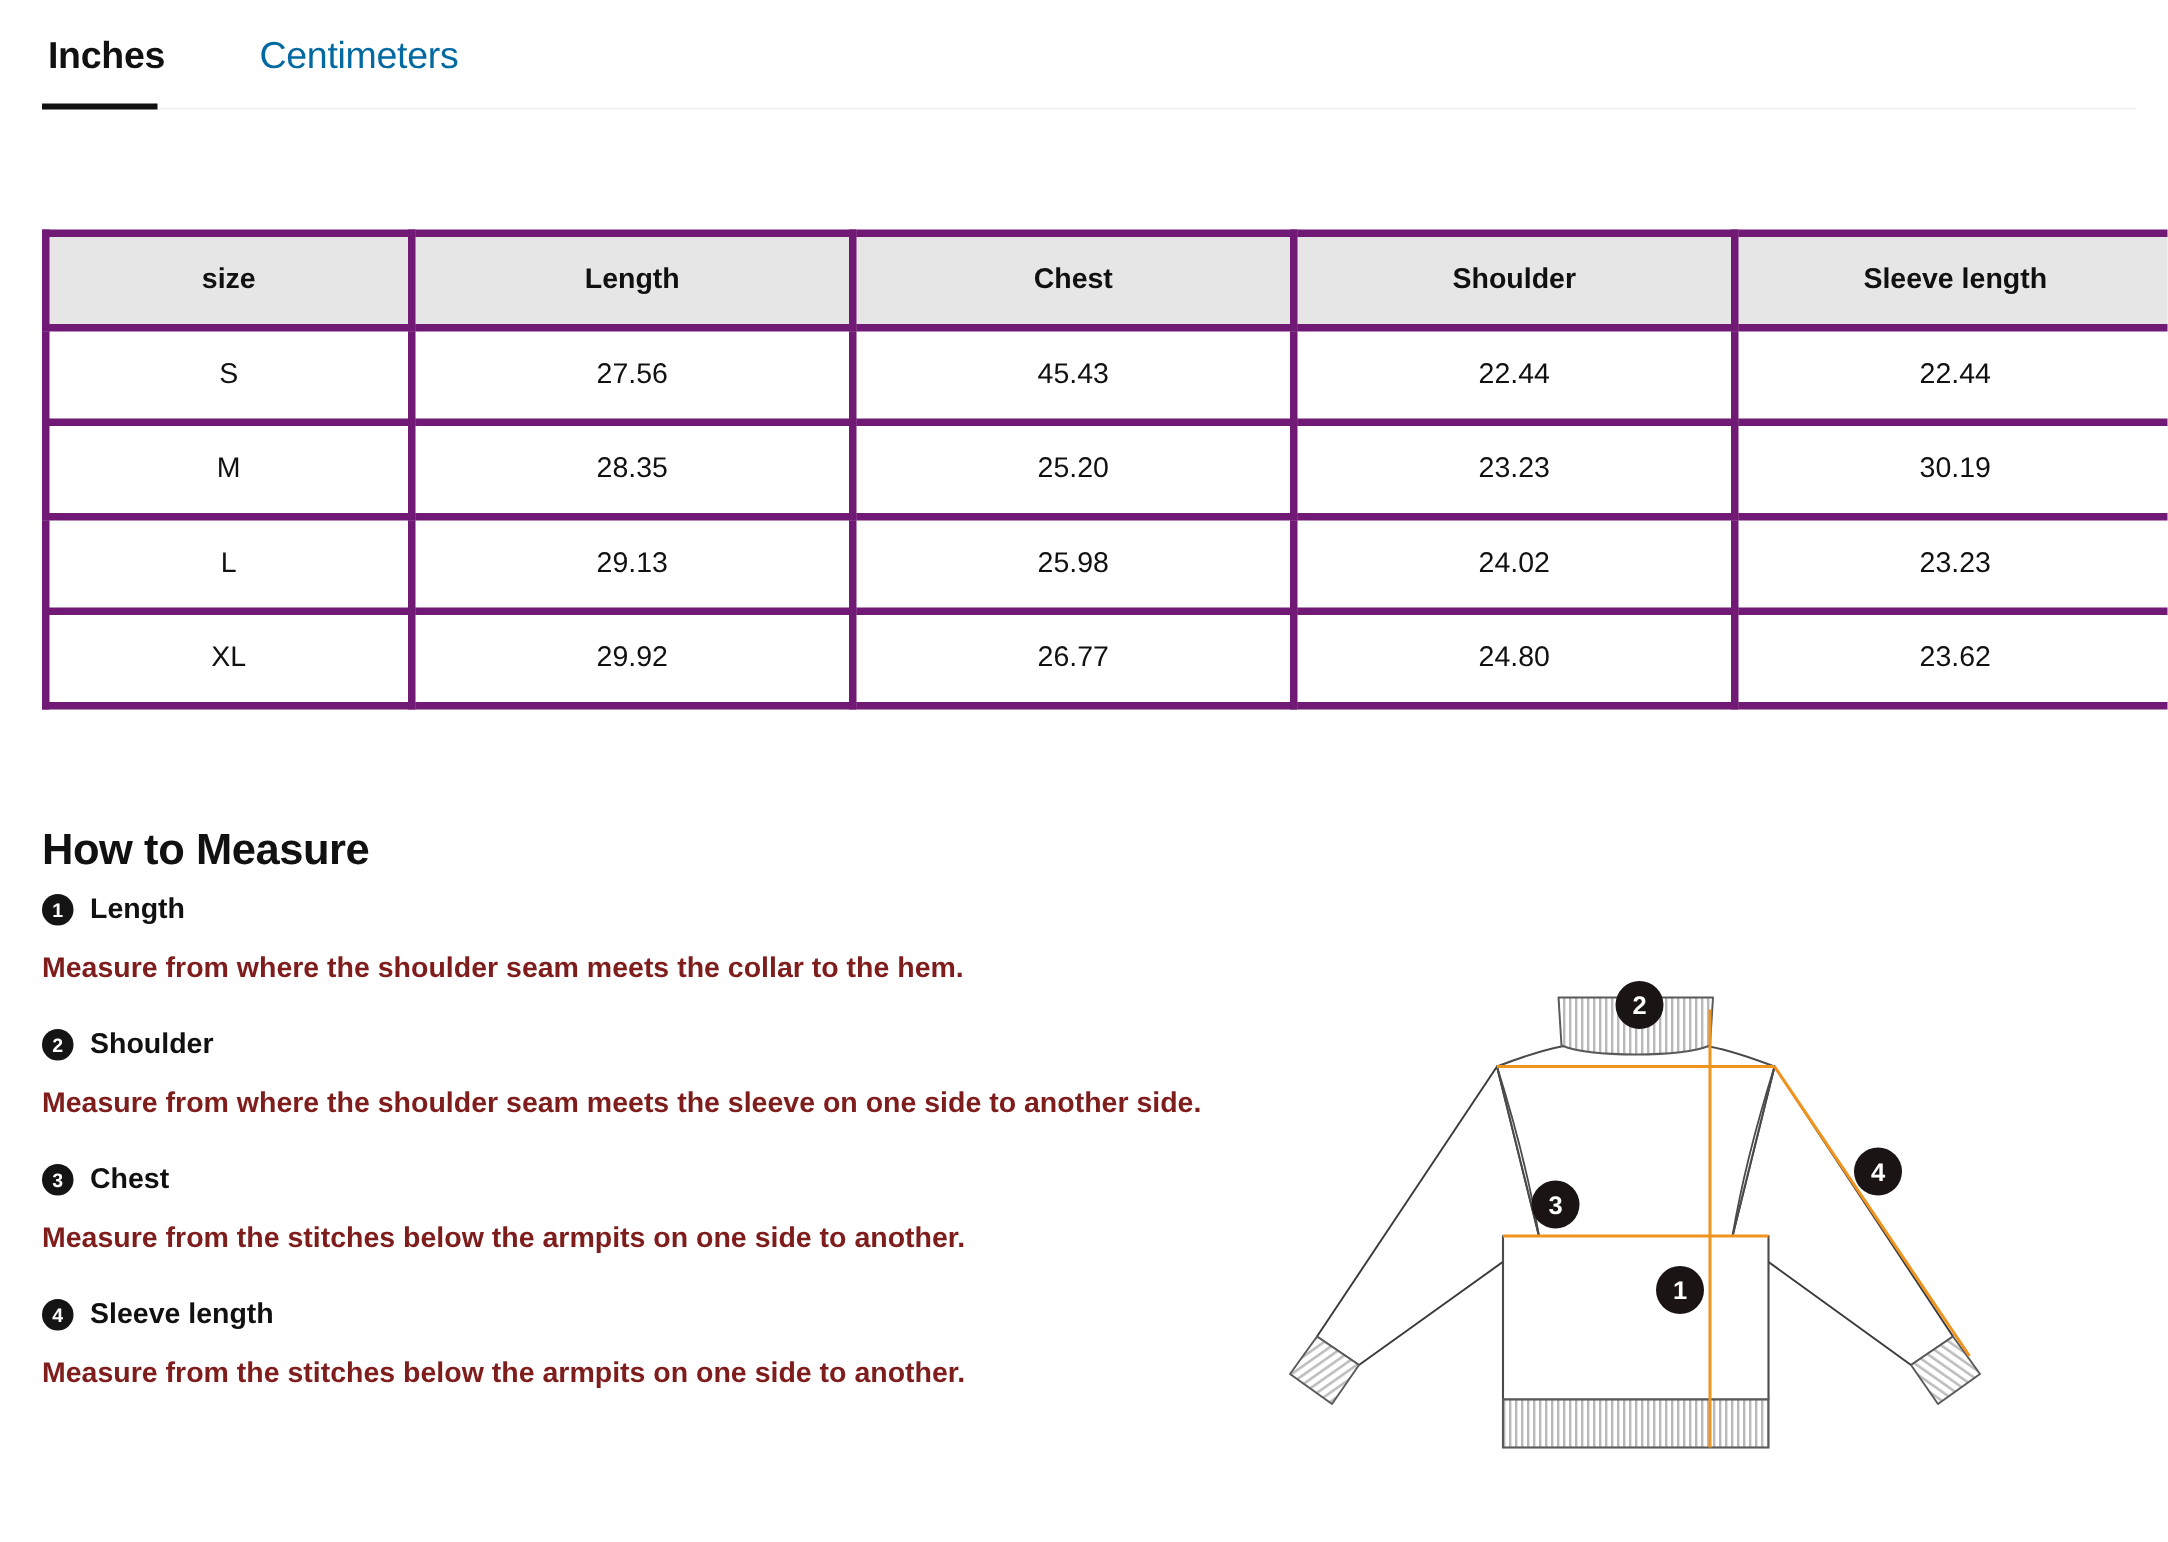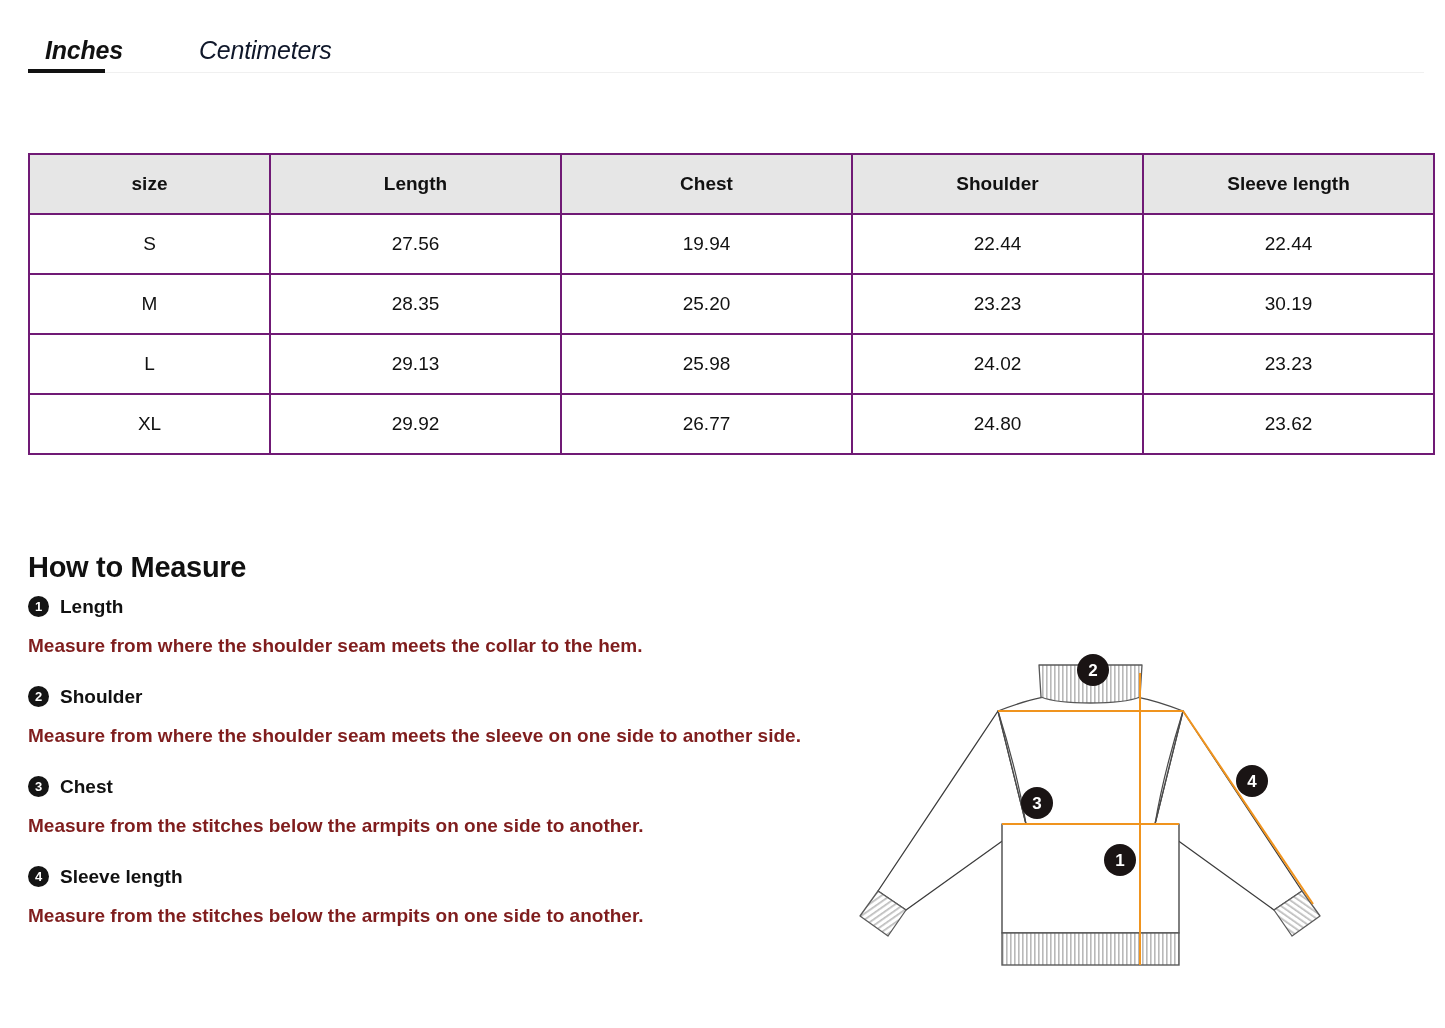--- a/index.html
+++ b/index.html
@@ -32,32 +32,31 @@
     align-items: flex-start;
     gap: 0;
   }
   .tab {
     font-size: 25px;
     line-height: 30px;
     letter-spacing: -0.2px;
     background: none;
     border: none;
     padding: 0;
-    margin: 17px;
+    margin: 4px;
     font-family: "Liberation Sans", sans-serif;
     cursor: pointer;
-    font-style: italic;
   }
   .tab-inches {
     color: #111111;
     font-weight: 700;
     margin-right: 59px;
   }
   .tab-cm {
-    color: #0f172a;
+    color: #0369a1;
     font-weight: 400;
   }
   .tabs-underline-track {
     position: absolute;
     left: 28px;
     top: 72px;
     width: 1396px;
     height: 1px;
     background: #f0f0f0;
   }
@@ -74,21 +73,21 @@
   .size-table {
     position: absolute;
     left: 28px;
     top: 153px;
     width: 1396px;
     border-collapse: collapse;
     table-layout: fixed;
   }
   .size-table th,
   .size-table td {
-    border: 2px solid #701a75;
+    border: 5px solid #701a75;
     text-align: center;
     font-size: 19px;
     color: #111111;
     height: 58px;
     padding: 0;
     font-family: "Liberation Sans", sans-serif;
   }
   .size-table thead th {
     background: #e6e6e6;
     font-weight: 700;
@@ -190,21 +189,21 @@
       <th class="col-other">Length</th>
       <th class="col-other">Chest</th>
       <th class="col-other">Shoulder</th>
       <th class="col-other">Sleeve length</th>
     </tr>
   </thead>
   <tbody>
     <tr>
       <td>S</td>
       <td>27.56</td>
-      <td>19.94</td>
+      <td>45.43</td>
       <td>22.44</td>
       <td>22.44</td>
     </tr>
     <tr>
       <td>M</td>
       <td>28.35</td>
       <td>25.20</td>
       <td>23.23</td>
       <td>30.19</td>
     </tr>

